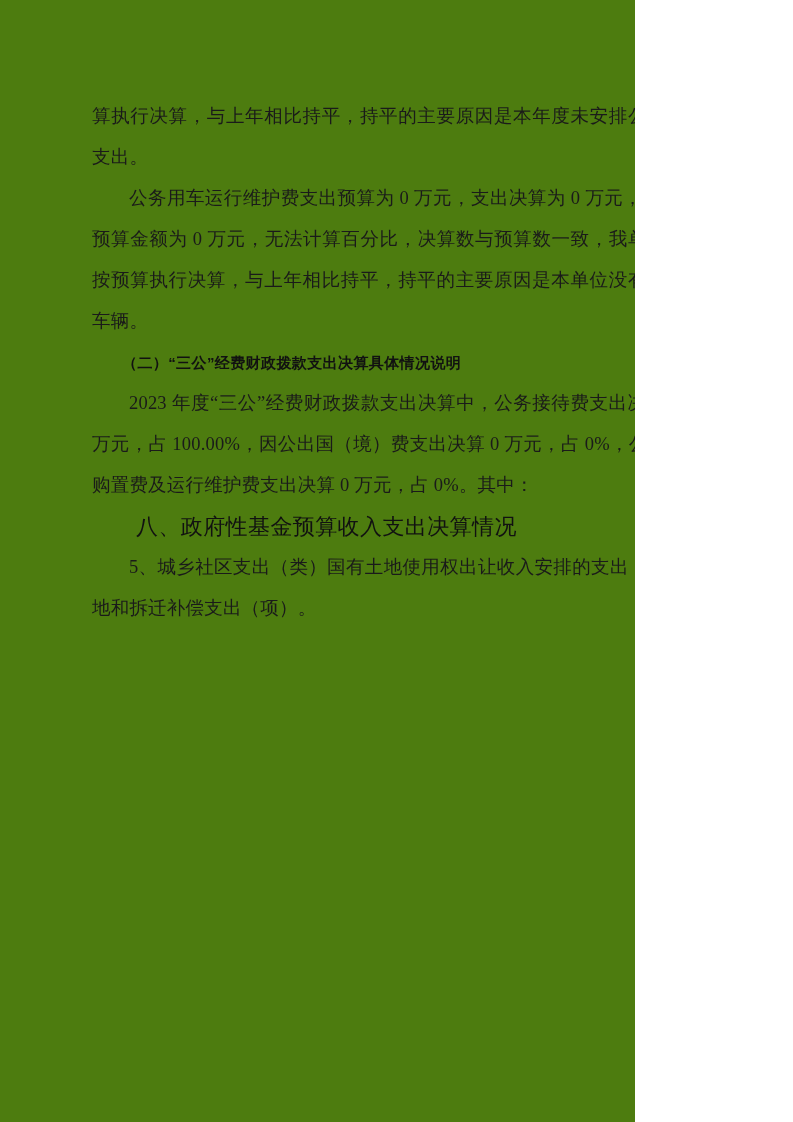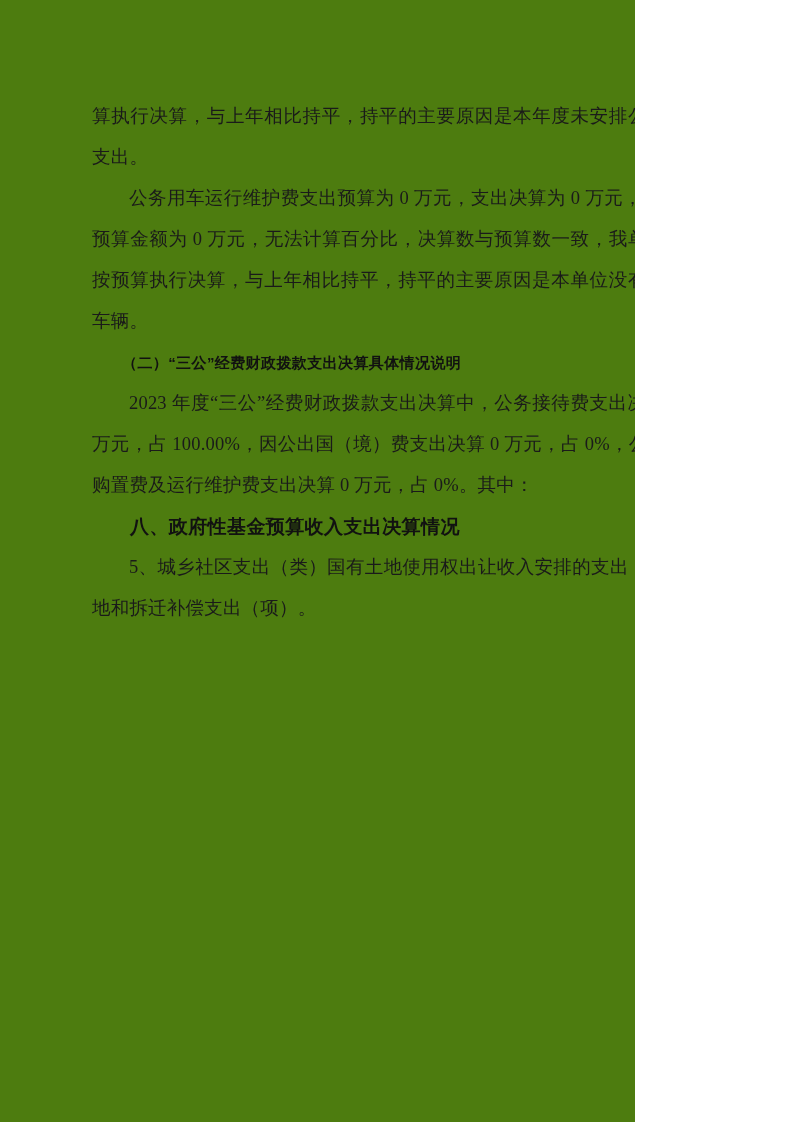--- a/index.html
+++ b/index.html
@@ -40,24 +40,24 @@
     font-size: 15px;
     line-height: 41px;
     color: #111111;
     font-weight: bold;
     text-indent: 2em;
     margin: 0;
     letter-spacing: 0.4px;
     font-family: "Liberation Sans", "DejaVu Sans", sans-serif;
   }
   .heading-major {
-    font-size: 19px;
+    font-size: 22px;
     line-height: 41px;
     color: #111111;
-    font-weight: bold;
+    font-weight: normal;
     text-indent: 2em;
     margin: 0;
     letter-spacing: 0.4px;
     font-family: "Liberation Sans", "DejaVu Sans", sans-serif;
   }
 </style>
 </head>
 <body>
 
 <div class="page">

